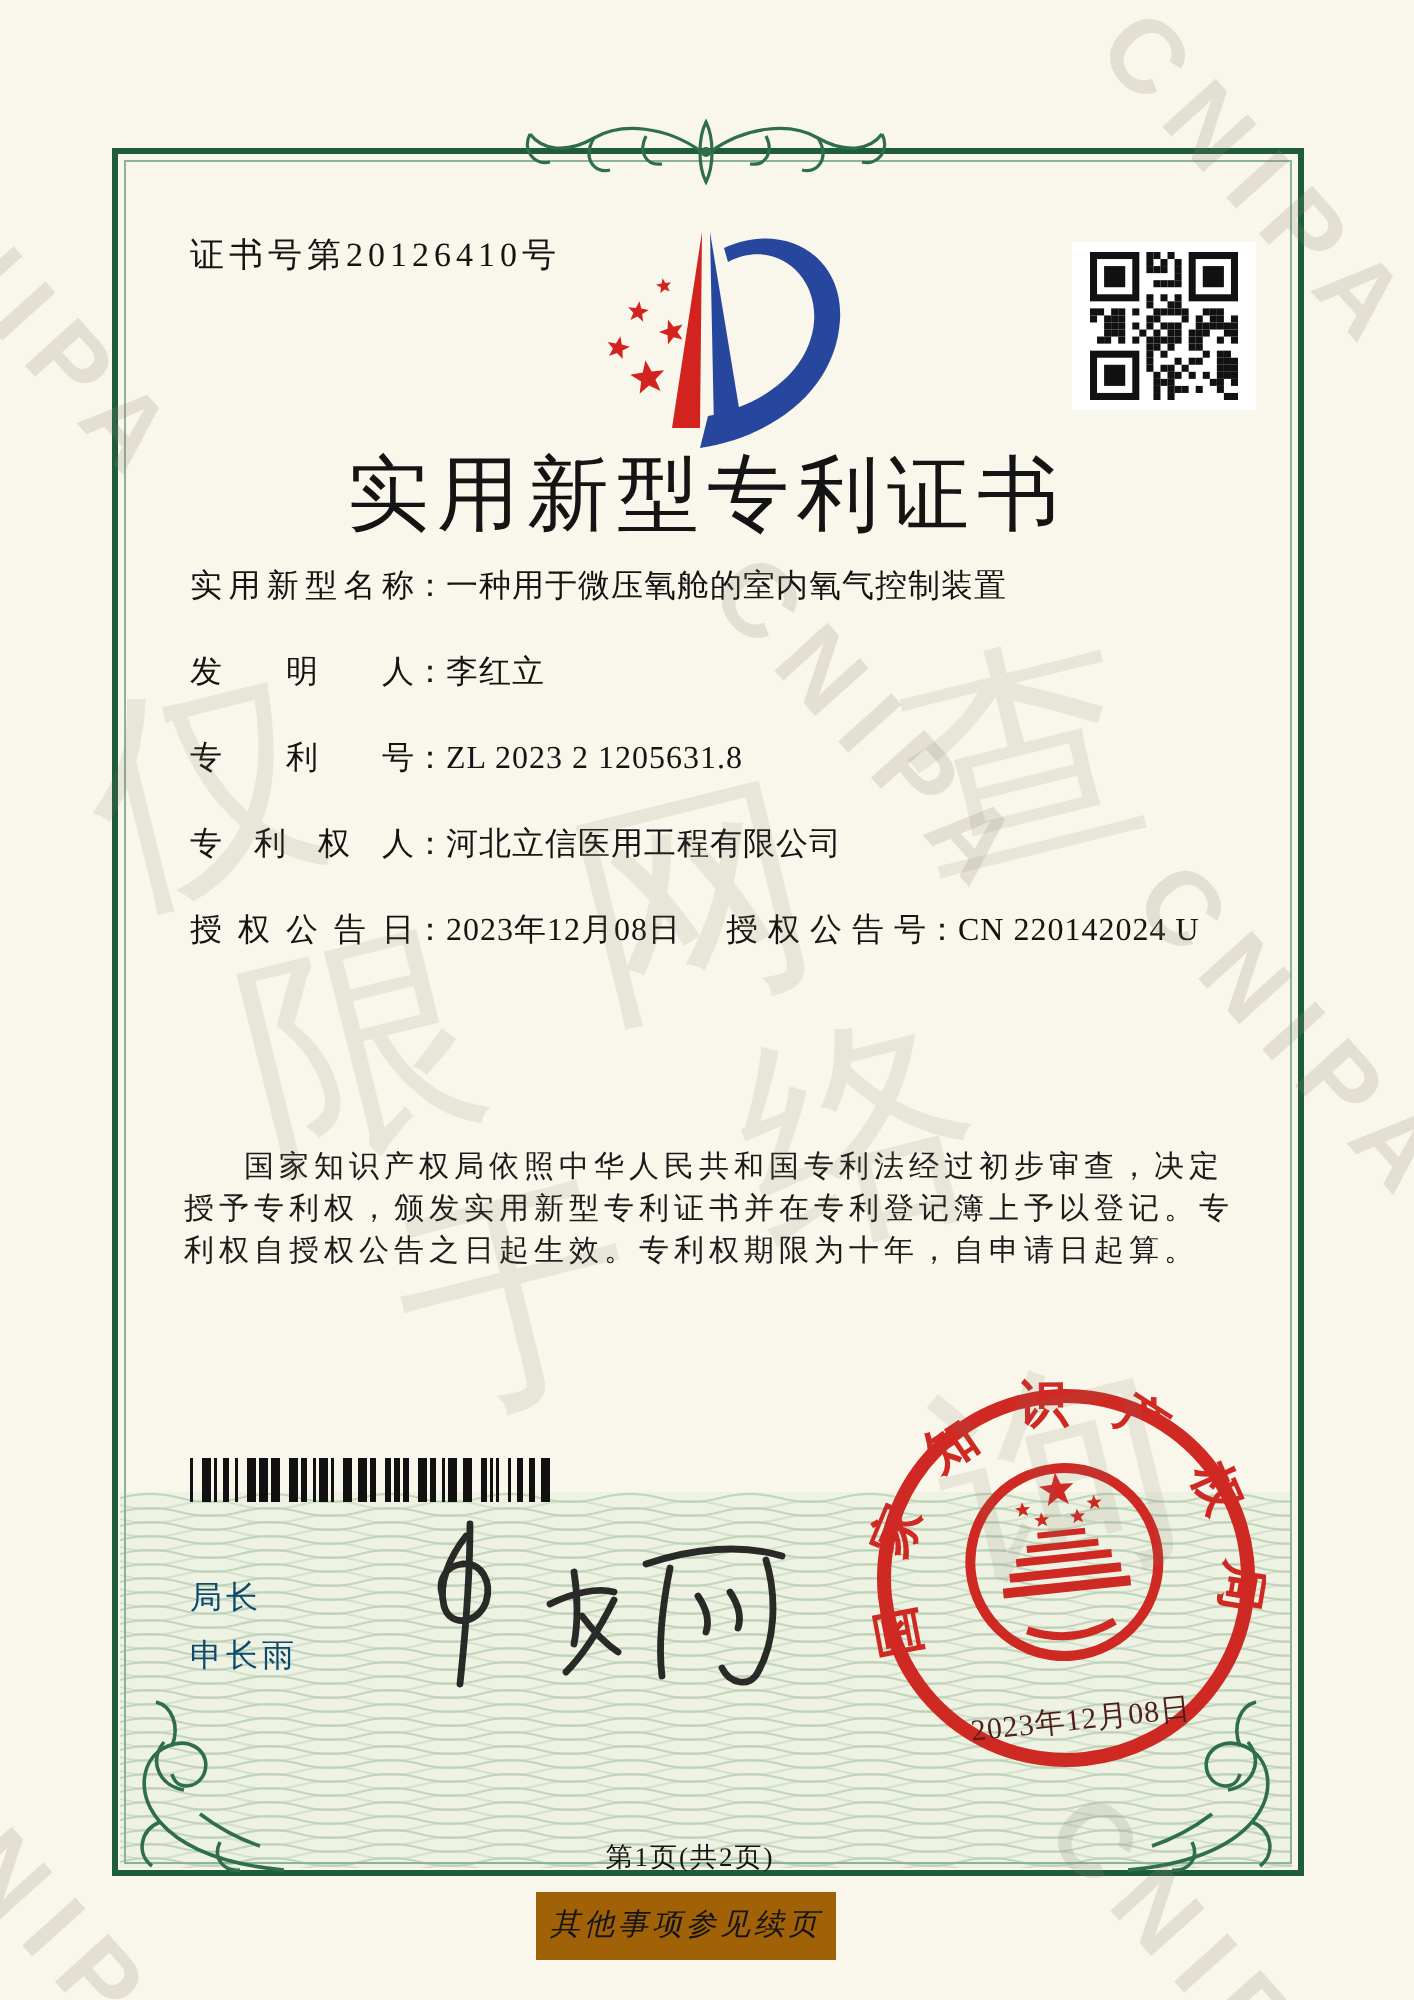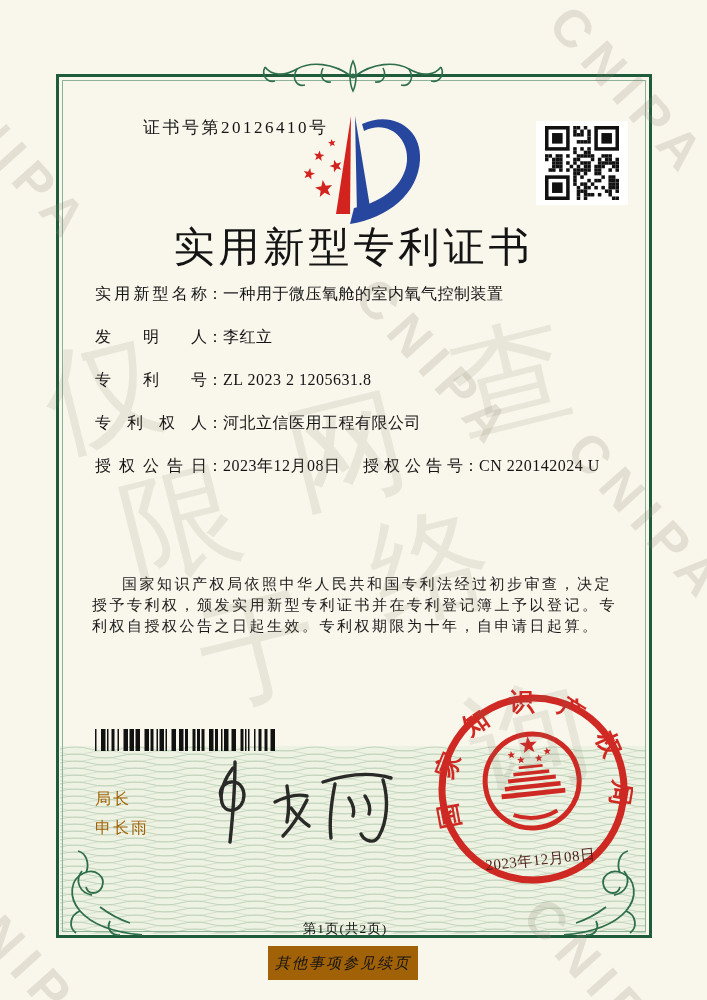--- a/index.html
+++ b/index.html
@@ -19,21 +19,21 @@
     border:1px solid #8db199;
   }
   
   .waveband{
     position:absolute;left:60px;top:746px;width:586px;height:188px;
     background:#eef2e2;z-index:1;
   }
   .waveband svg{display:block;}
   
   .certno{
-    position:absolute;left:95px;top:116px;font-size:17px;letter-spacing:2.5px;z-index:3;margin-left:48px;
+    position:absolute;left:95px;top:116px;font-size:17px;letter-spacing:2.5px;z-index:3;
   }
   .logo{position:absolute;left:278px;top:110px;z-index:3;}
   .qrbox{
     position:absolute;left:536px;top:121px;width:92px;height:84px;background:#ffffff;z-index:3;
     display:flex;align-items:center;justify-content:center;
   }
   .title{
     position:absolute;left:0;top:220px;width:707px;text-align:center;
     font-size:41px;font-weight:400;letter-spacing:4px;z-index:3;
   }
@@ -51,21 +51,21 @@
   
   .paras{
     position:absolute;left:92px;top:574px;width:528px;z-index:3;
     font-size:15px;line-height:21px;letter-spacing:2.5px;color:#1b1b1b;
   }
   .paras p{margin:0 0 4px 0;text-indent:2em;}
   
   .barcode{position:absolute;left:95px;top:729px;z-index:3;}
   .sig-label{
     position:absolute;left:95px;z-index:3;font-family:Liberation Mono, monospace;
-    font-size:16px;color:#a16207;font-weight:500;letter-spacing:2px;
+    font-size:16px;color:#0c4a6e;font-weight:500;letter-spacing:2px;
   }
   .sig-title{top:789px;}
   .sig-name{top:818px;}
   .signature{position:absolute;left:195px;top:756px;z-index:4;}
   .seal{position:absolute;left:433px;top:689px;z-index:5;}
   .pageinfo{
     position:absolute;left:0;top:908px;width:690px;text-align:center;
     font-size:13.5px;letter-spacing:1px;z-index:3;margin-top:12px;
   }
   .contnote{

